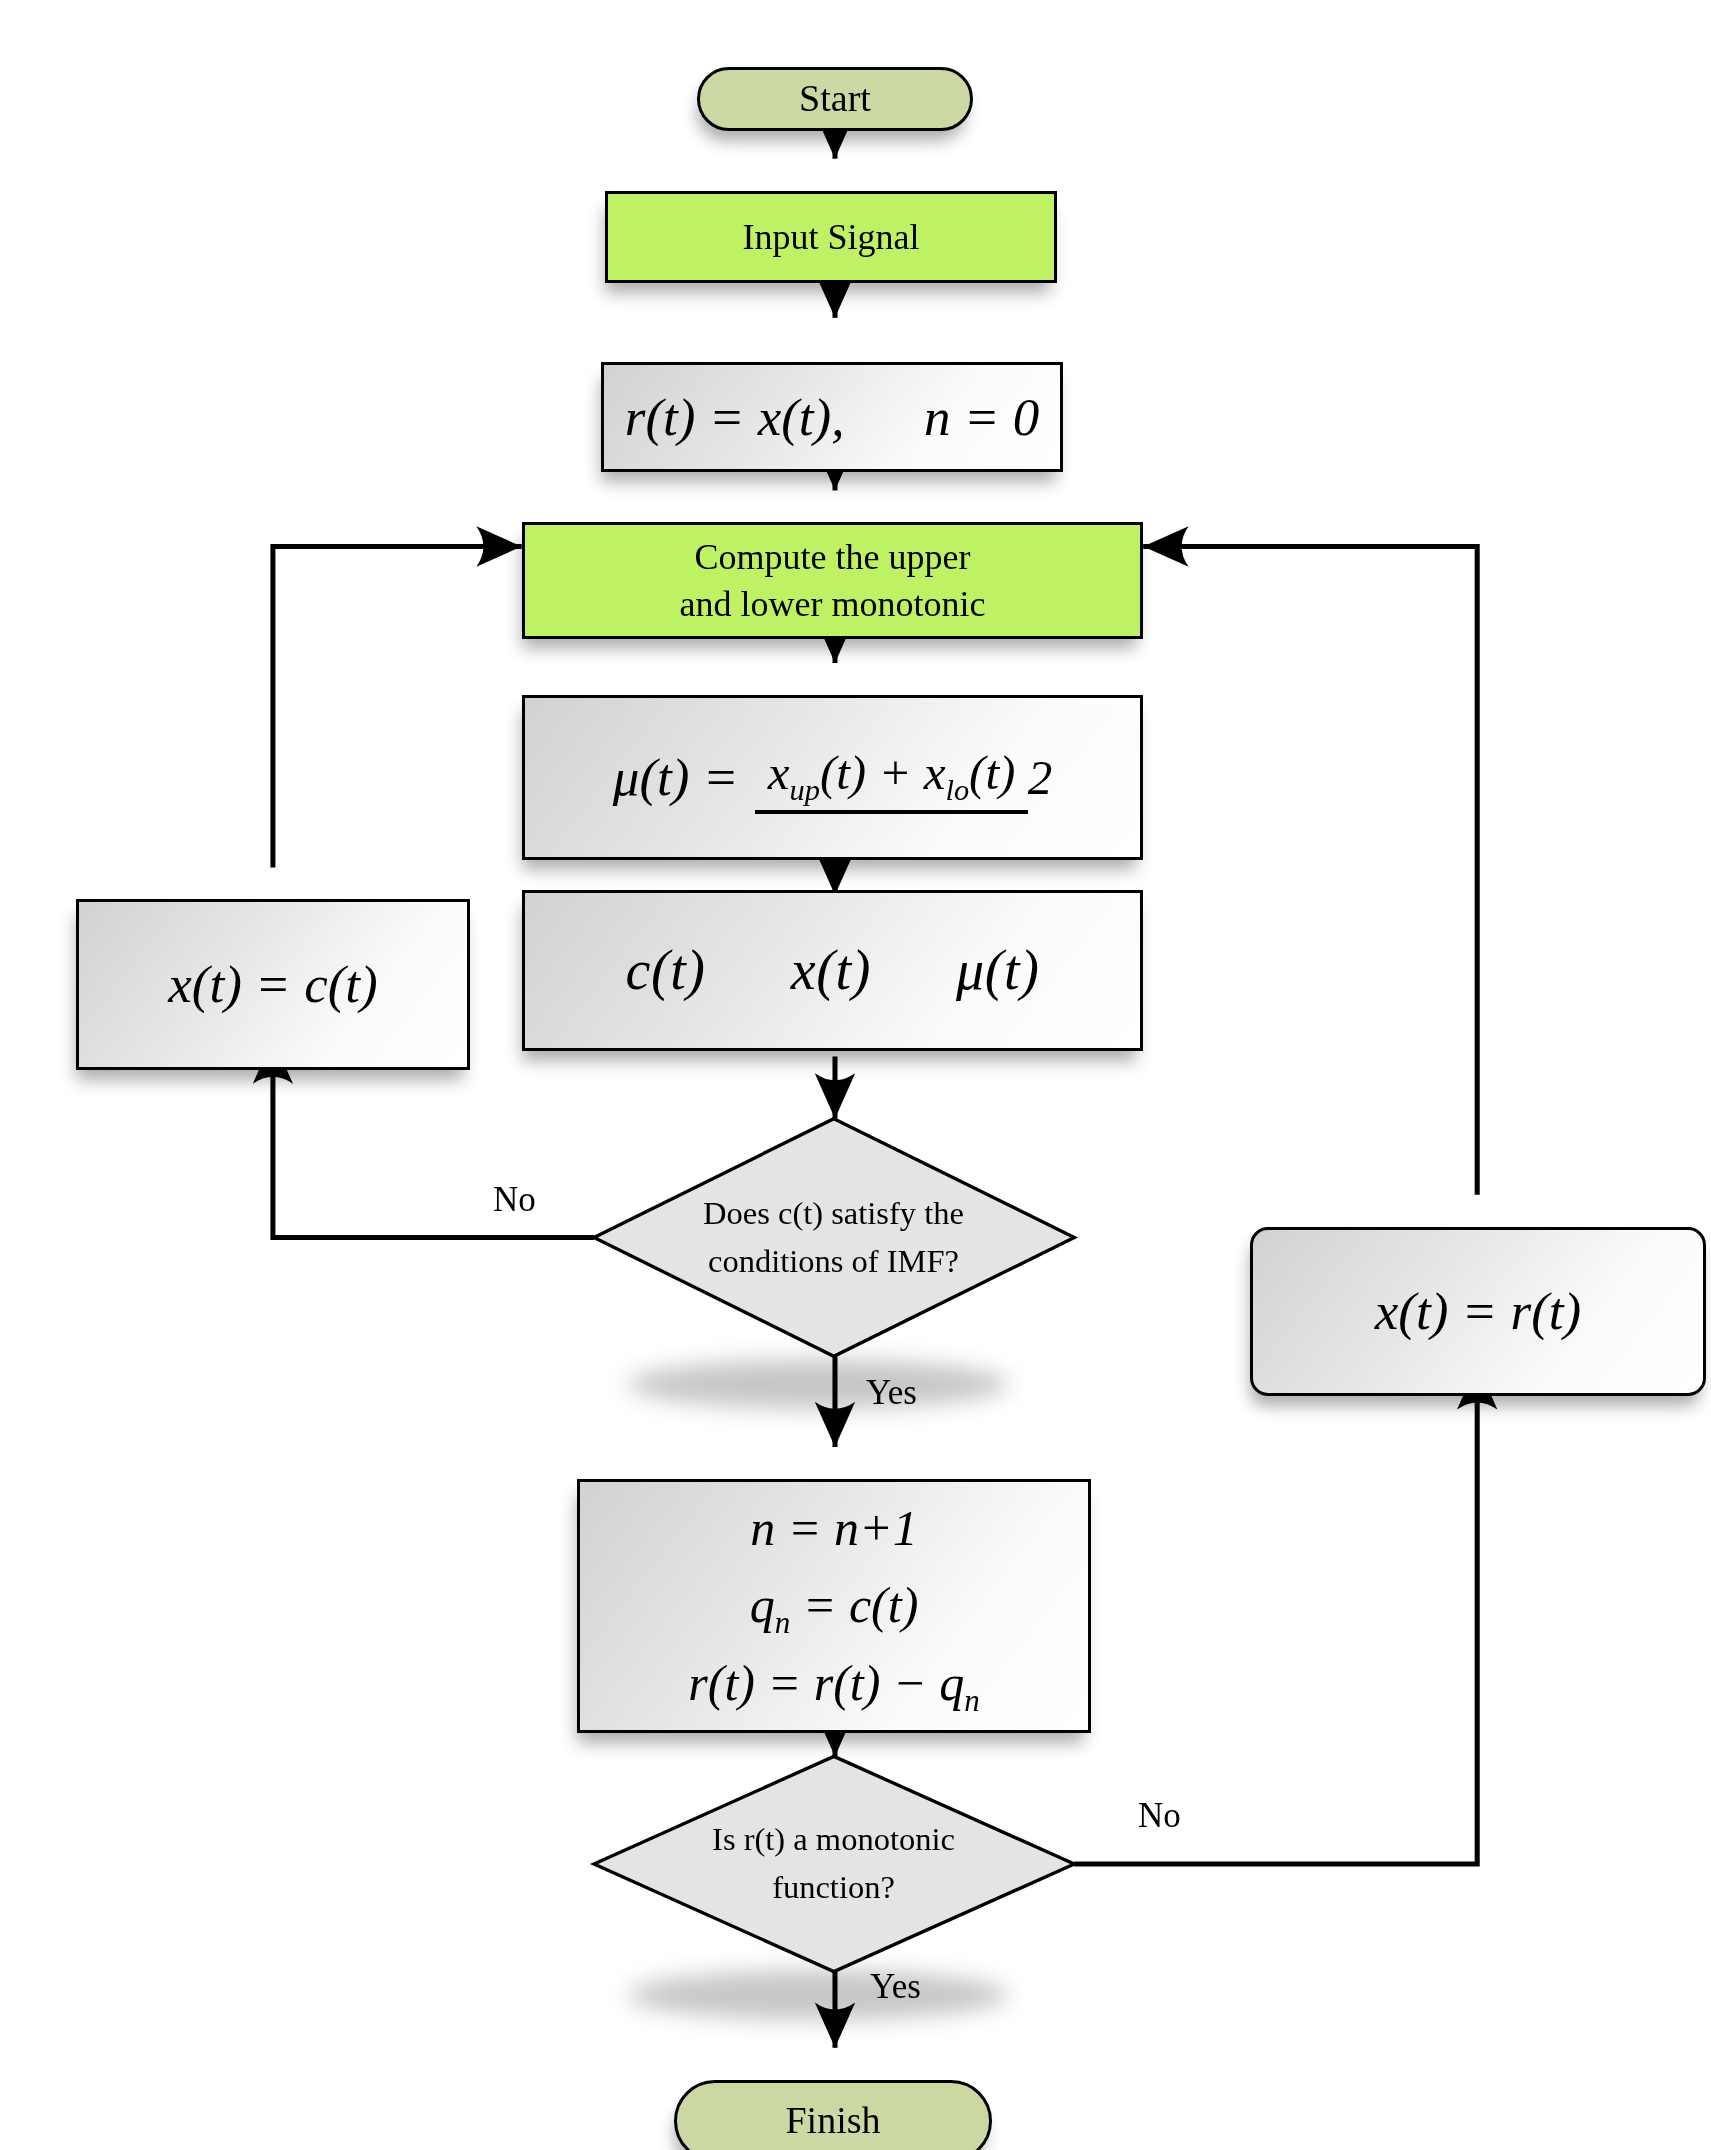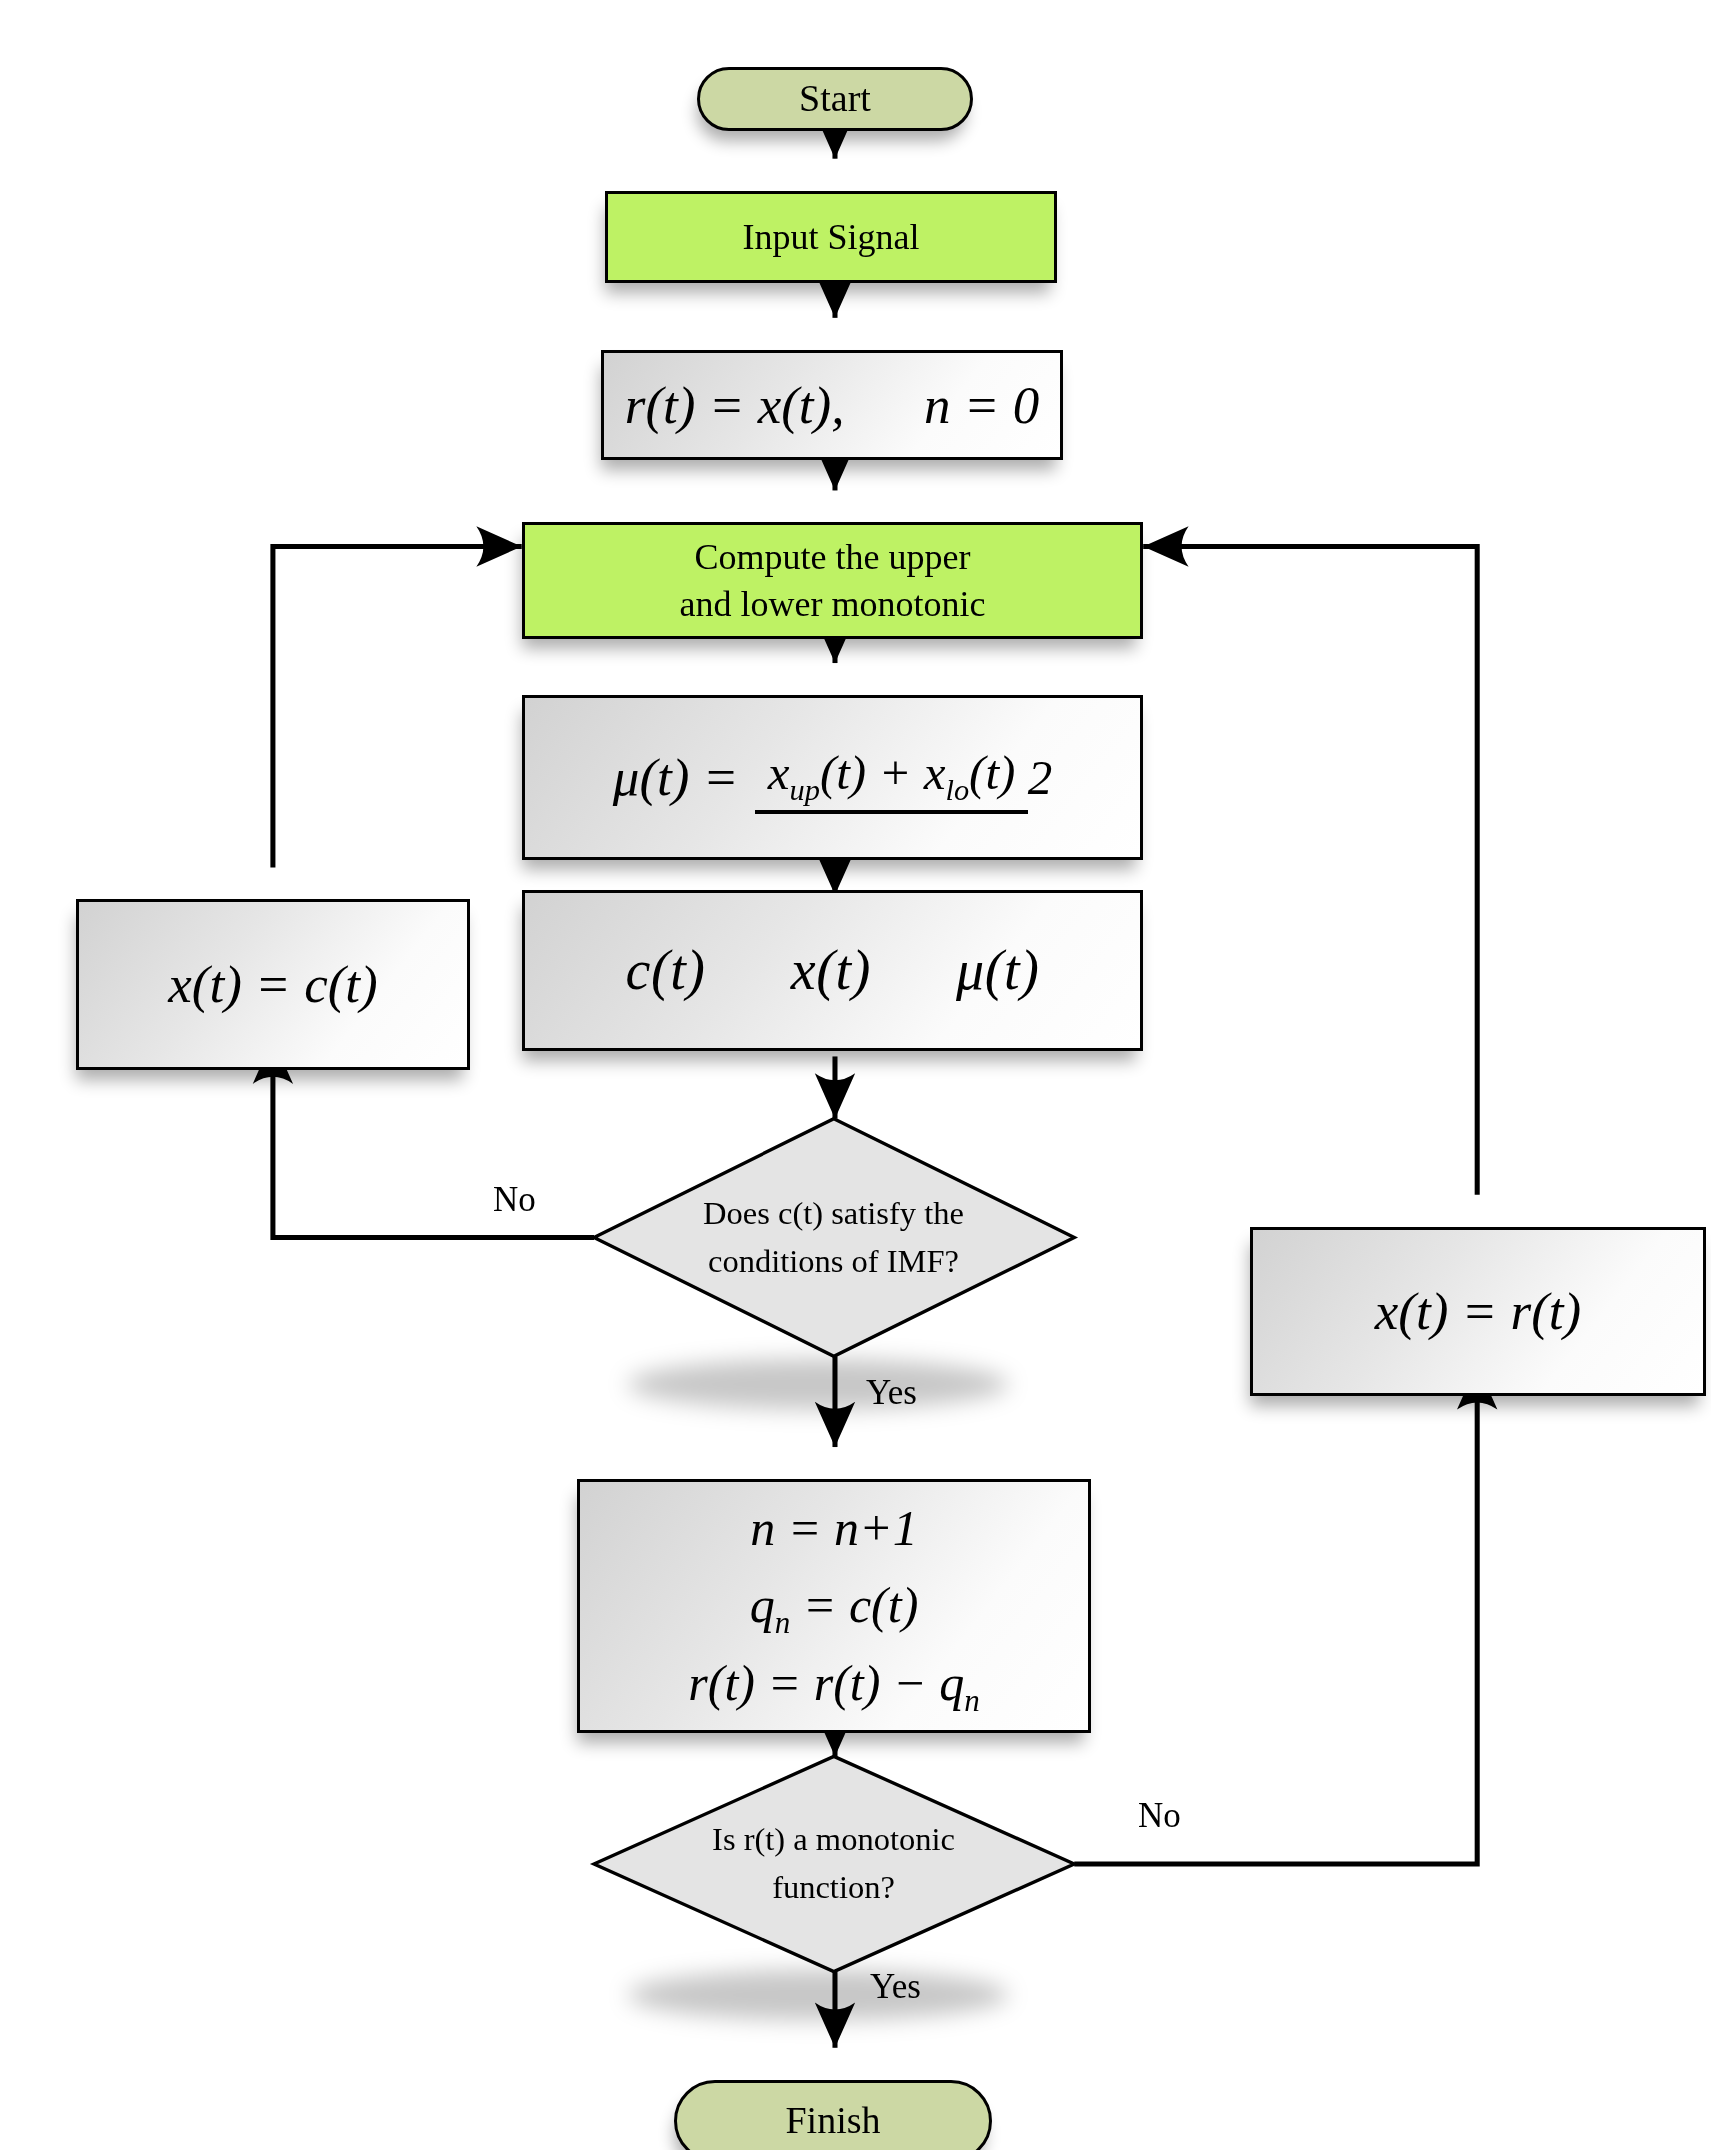--- a/index.html
+++ b/index.html
@@ -63,21 +63,21 @@
   </svg>
 
   <div class="node terminal shadowed" style="left:697px;top:35px;width:276px;height:64px;">
     <span>Start</span>
   </div>
 
   <div class="node flat shadowed" style="left:605px;top:159px;width:452px;height:92px;">
     <span>Input Signal</span>
   </div>
 
-  <div class="node grad shadowed" style="left:601px;top:318px;width:462px;height:110px;">
+  <div class="node grad shadowed" style="left:601px;top:330px;width:462px;height:110px;">
     <span class="math f95">r(t) = x(t),  n = 0</span>
   </div>
 
   <div class="node flat shadowed" style="left:522px;top:490px;width:621px;height:117px;">
     <span>Compute the upper</span>
     <span>and lower monotonic</span>
   </div>
 
   <div class="node grad shadowed" style="left:522px;top:663px;width:621px;height:165px;">
     <div class="mrow">
@@ -90,21 +90,21 @@
   </div>
 
   <div class="node grad shadowed" style="left:522px;top:858px;width:621px;height:161px;">
     <span class="math f100">c(t)  x(t)  μ(t)</span>
   </div>
 
   <div class="node grad shadowed" style="left:76px;top:867px;width:394px;height:171px;">
     <span class="math f95">x(t) = c(t)</span>
   </div>
 
-  <div class="node grad shadowed" style="left:1250px;top:1195px;width:456px;height:169px;">
+  <div class="node grad shadowed" style="left:1250px;top:1195px;width:456px;height:169px;border-radius:18px;">
     <span class="math f95">x(t) = r(t)</span>
   </div>
 
   <div class="dtext" style="left:644px;top:1177px;width:379px;height:121px;">
     <span>Does c(t) satisfy the</span>
     <span>conditions of IMF?</span>
   </div>
 
   <div class="node grad shadowed" style="left:577px;top:1447px;width:514px;height:254px;">
     <div class="math f90">n = n+1</div>

